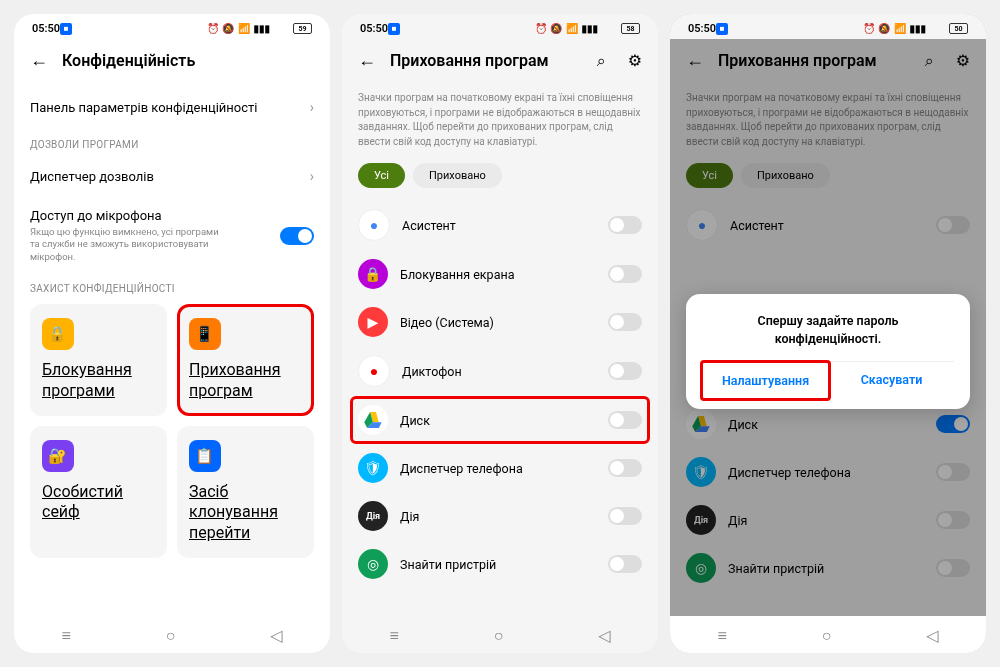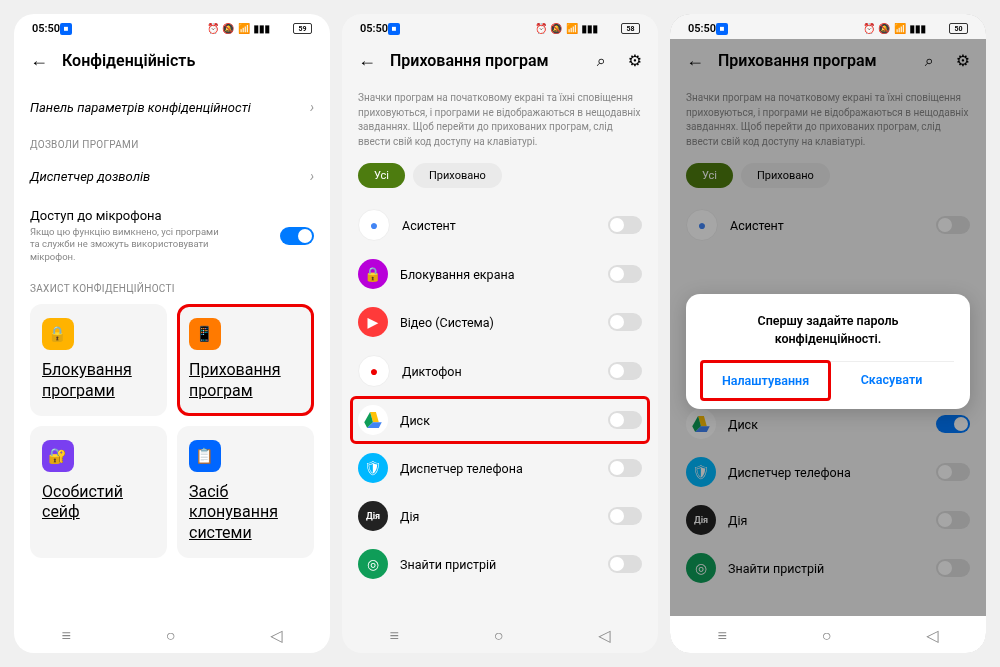--- a/index.html
+++ b/index.html
@@ -89,21 +89,20 @@
   .phone2, .phone3 { background:#f5f5f5;}
   .phone2 .status-bar, .phone3 .status-bar { background:#f5f5f5;}
   .phone2 .header, .phone3 .header { background:#f5f5f5;}
 
   .row {
     display:flex;
     align-items:flex-end;
     justify-content:space-between;
     padding: 14px 0;
     cursor:pointer;
-    font-style:italic;
   }
   .row-label { font-size:13px;}
   .chevron { color:#999; font-size:14px;}
   .section-label {
     font-size:10px;
     color:#888;
     text-transform:uppercase;
     padding: 10px 0 4px;
     letter-spacing:0.3px;
   }
@@ -283,21 +282,21 @@
           <div class="card-label" style="white-space:pre-line;">Приховання
 програм</div>
         </div>
         <div class="card">
           <div class="card-icon" style="background:#7a3ff0;">🔐</div>
           <div class="card-label">Особистий сейф</div>
         </div>
         <div class="card">
           <div class="card-icon" style="background:#0066ff;">📋</div>
           <div class="card-label" style="white-space:pre-line;">Засіб клонування
-системи</div>
+перейти</div>
         </div>
       </div>
     </div>
     <div class="nav-bar">
       <span>≡</span>
       <span>○</span>
       <span>◁</span>
     </div>
   </div>
 

